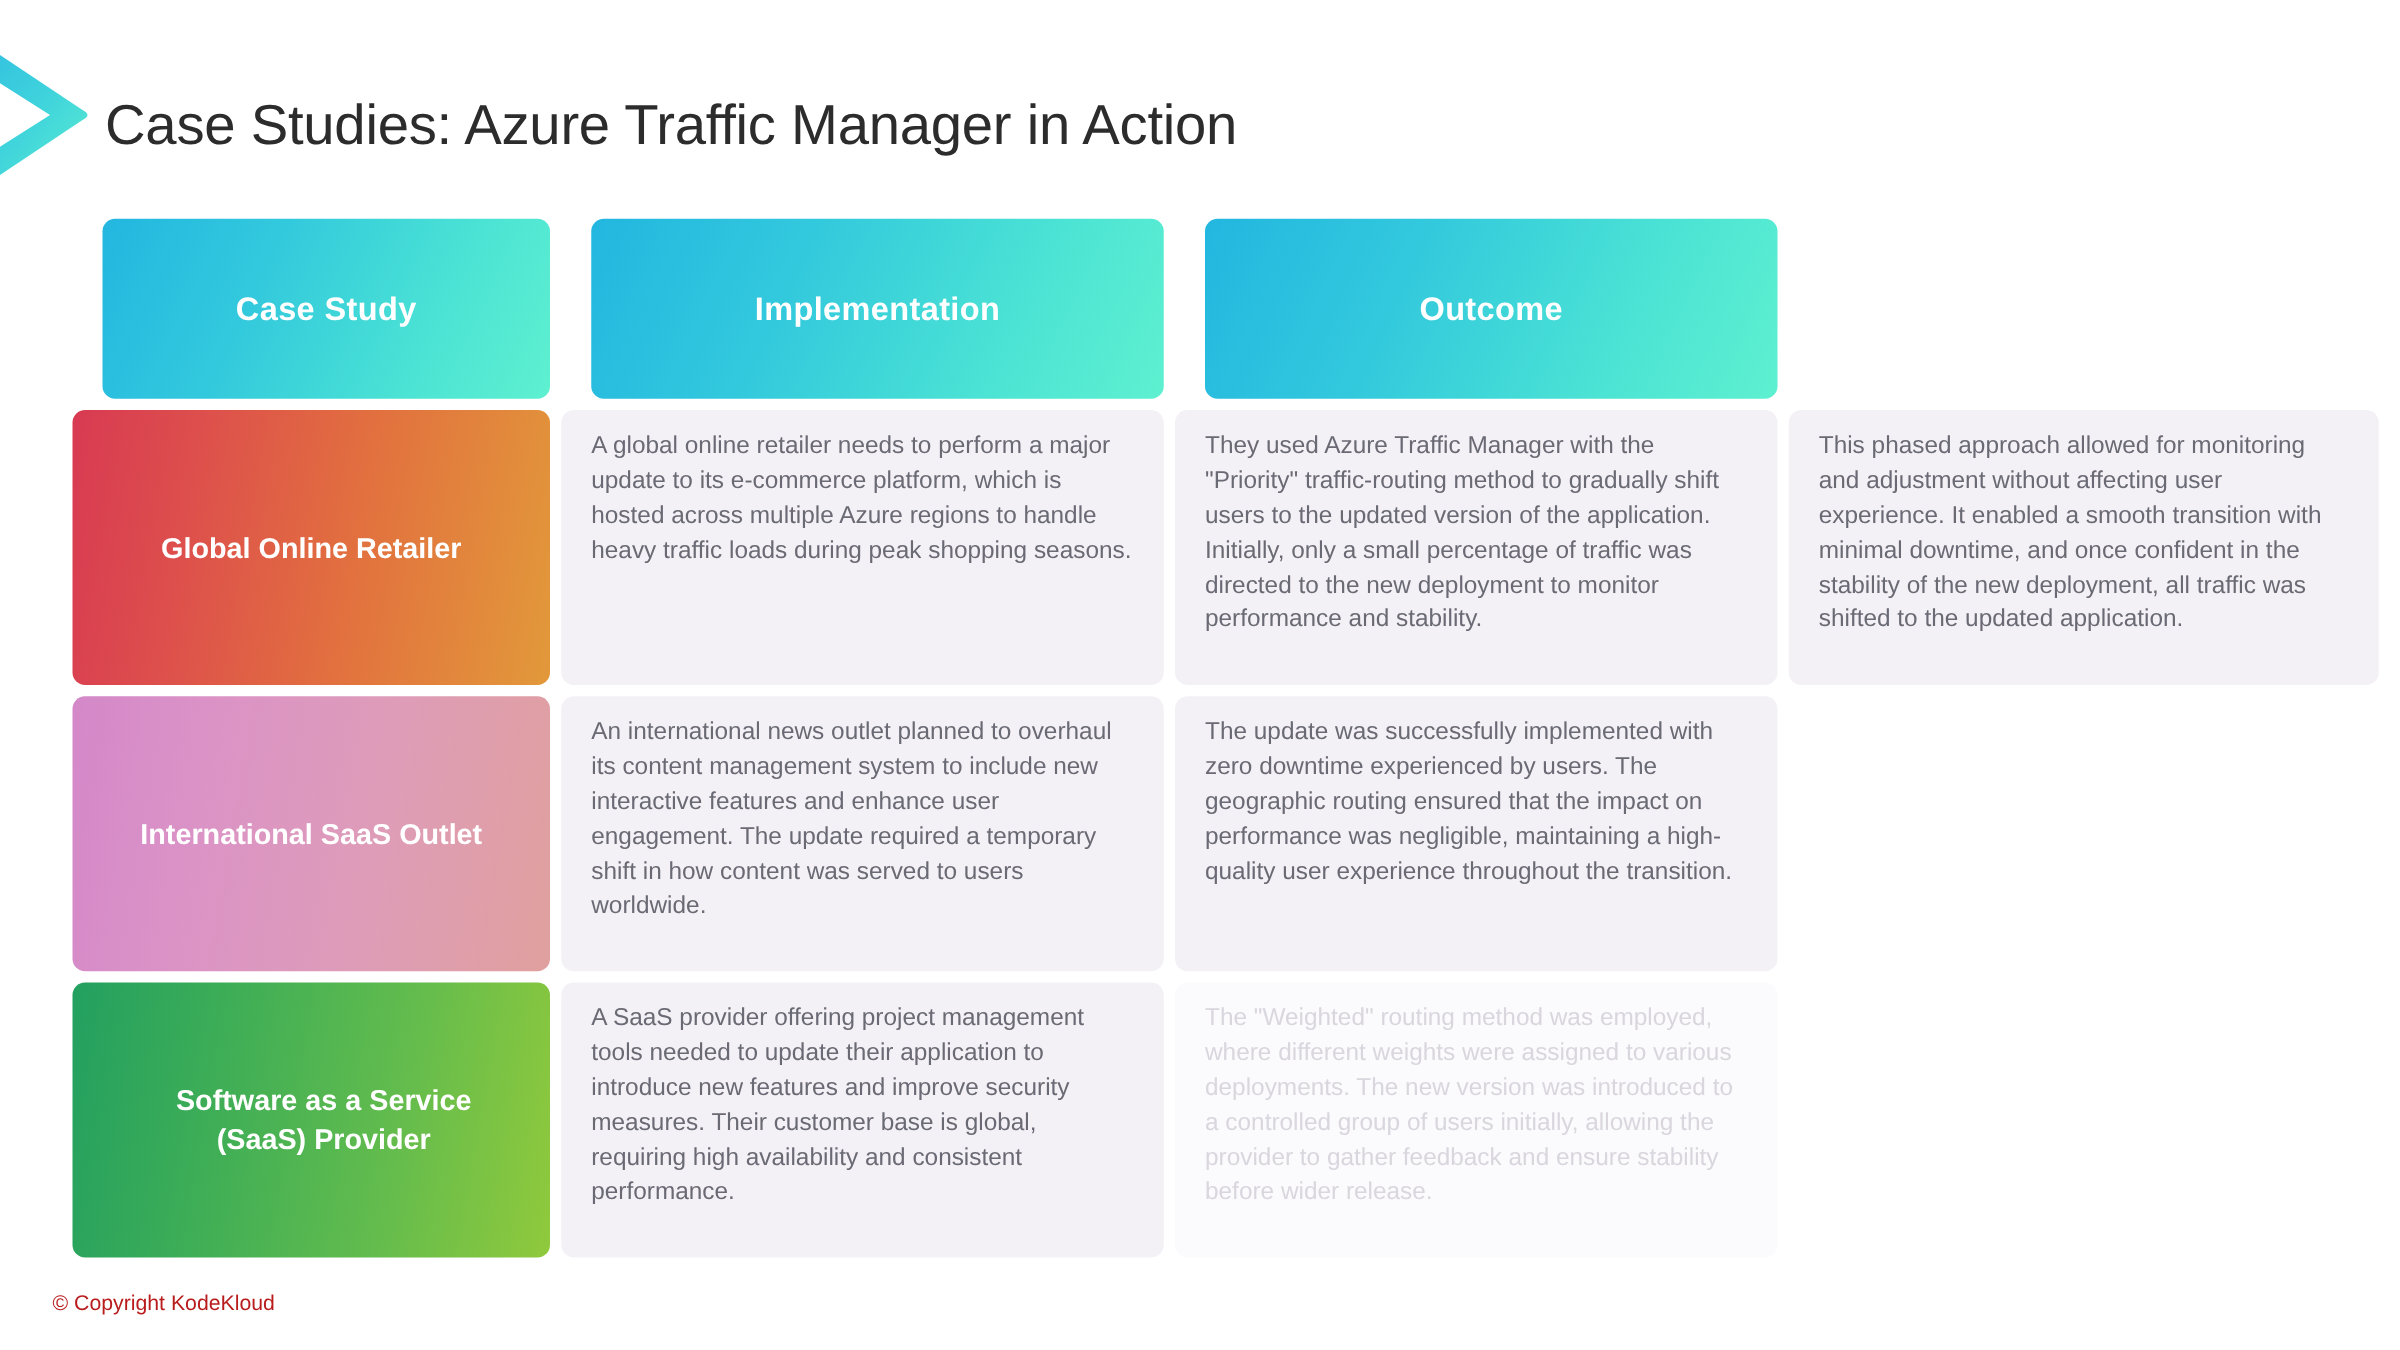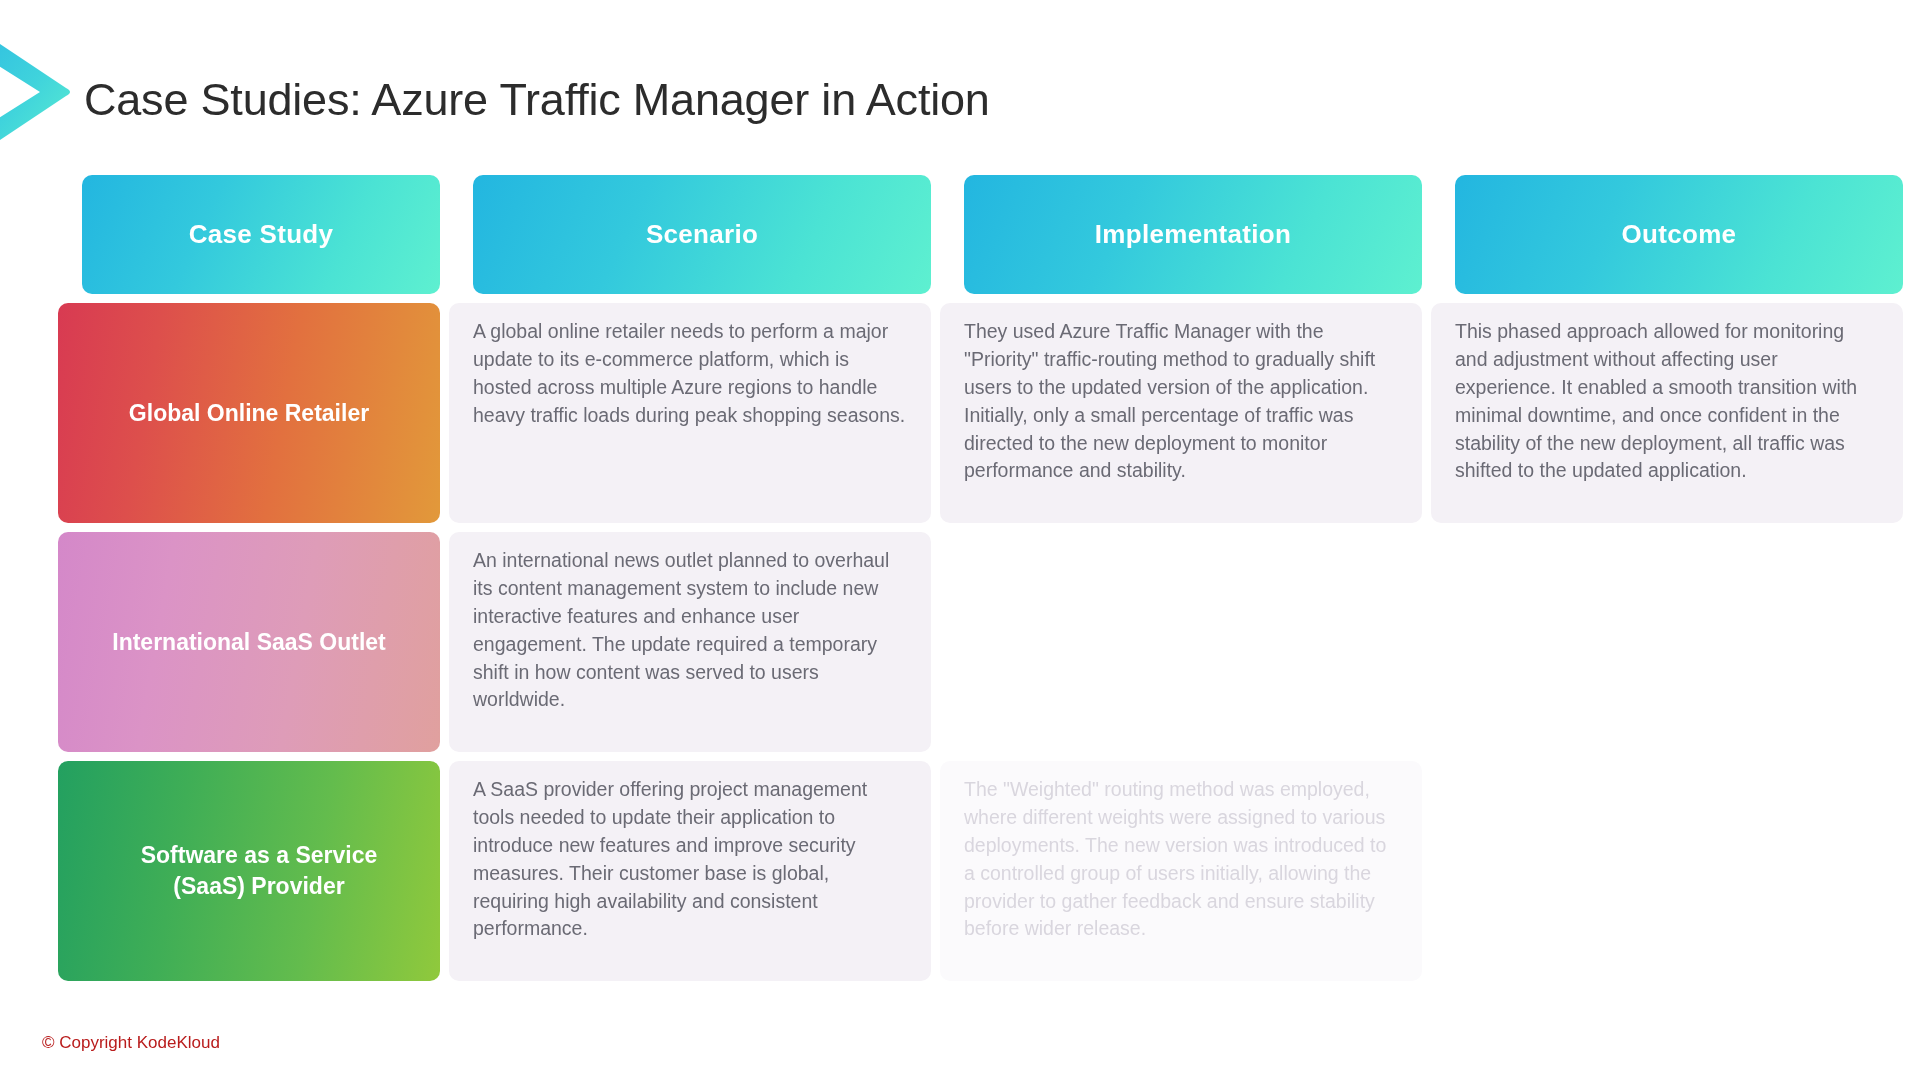--- a/index.html
+++ b/index.html
@@ -55,21 +55,21 @@
 
   .table-row {
     display: grid;
     grid-template-columns: 382px 482px 482px 472px;
     column-gap: 9px;
     margin-bottom: 9px;
   }
 
   
   .header-cell {
-    height: 119px;
+    height: 144px;
     border-radius: 10px;
     display: flex;
     align-items: center;
     justify-content: center;
     color: #ffffff;
     font-size: 26px;
     font-weight: bold;
     letter-spacing: 0.3px;
     background: linear-gradient(115deg, #23b6e0 0%, #33c9dd 35%, #4be3d4 72%, #5ef0d0 100%);
     margin-left: 24px;
@@ -145,35 +145,35 @@
     </defs>
     <path d="M4 6 L16 6 L112 70 Q120 74 112 78 L16 142 L4 142 L4 126 L86 74 L4 22 Z" fill="url(#chevGrad)"></path>
   </svg>
 
   <h1 id="page-title">Case Studies: Azure Traffic Manager in Action</h1>
 
   <div id="case-table">
 
     <div class="table-row">
       <div class="header-cell">Case Study</div>
-      <div class="header-cell">Scenario</div>
       <div class="header-cell">Implementation</div>
       <div class="header-cell">Outcome</div>
     </div>
 
     <div class="table-row">
       <div class="label-cell grad-red">Global Online Retailer</div>
       <div class="body-cell">A global online retailer needs to perform a major update to its e-commerce platform, which is hosted across multiple Azure regions to handle heavy traffic loads during peak shopping seasons.</div>
       <div class="body-cell">They used Azure Traffic Manager with the "Priority" traffic-routing method to gradually shift users to the updated version of the application. Initially, only a small percentage of traffic was directed to the new deployment to monitor performance and stability.</div>
       <div class="body-cell">This phased approach allowed for monitoring and adjustment without affecting user experience. It enabled a smooth transition with minimal downtime, and once confident in the stability of the new deployment, all traffic was shifted to the updated application.</div>
     </div>
 
     <div class="table-row">
       <div class="label-cell grad-pink">International SaaS Outlet</div>
       <div class="body-cell">An international news outlet planned to overhaul its content management system to include new interactive features and enhance user engagement. The update required a temporary shift in how content was served to users worldwide.</div>
+      <div class="body-cell">The update was successfully implemented with zero downtime experienced by users. The geographic routing ensured that the impact on performance was negligible, maintaining a high-quality user experience throughout the transition.</div>
     </div>
 
     <div class="table-row">
       <div class="label-cell grad-green">Software as a Service (SaaS) Provider</div>
       <div class="body-cell">A SaaS provider offering project management tools needed to update their application to introduce new features and improve security measures. Their customer base is global, requiring high availability and consistent performance.</div>
       <div class="body-cell fading">The "Weighted" routing method was employed, where different weights were assigned to various deployments. The new version was introduced to a controlled group of users initially, allowing the provider to gather feedback and ensure stability before wider release.</div>
       <div class="body-cell hidden-cell"></div>
     </div>
 
   </div>

